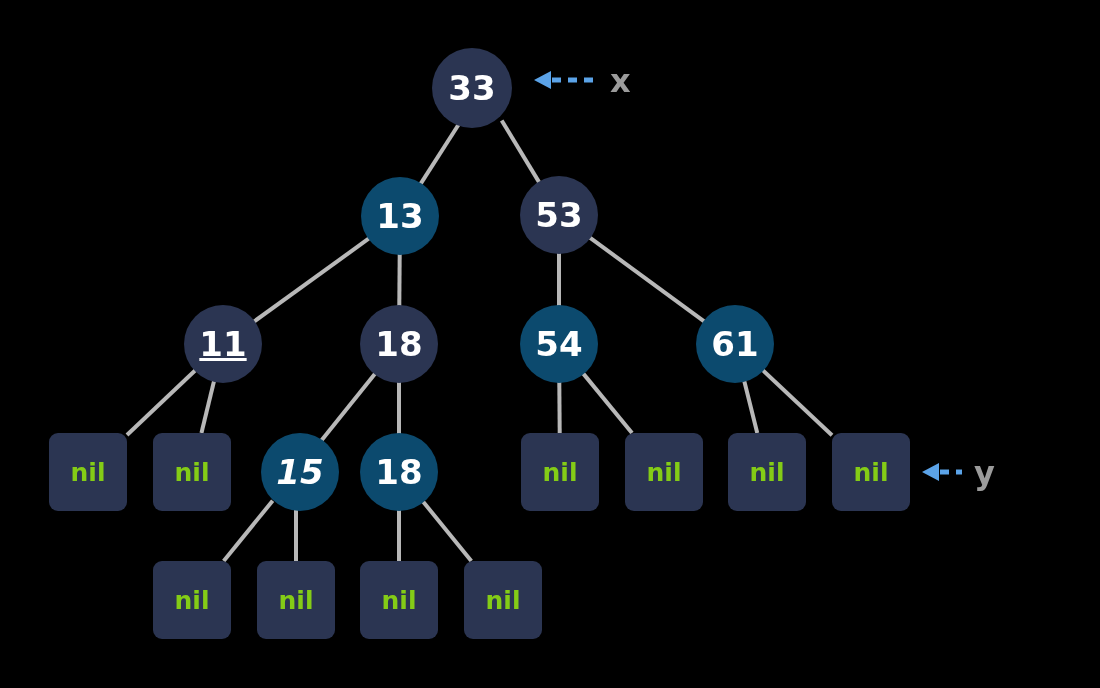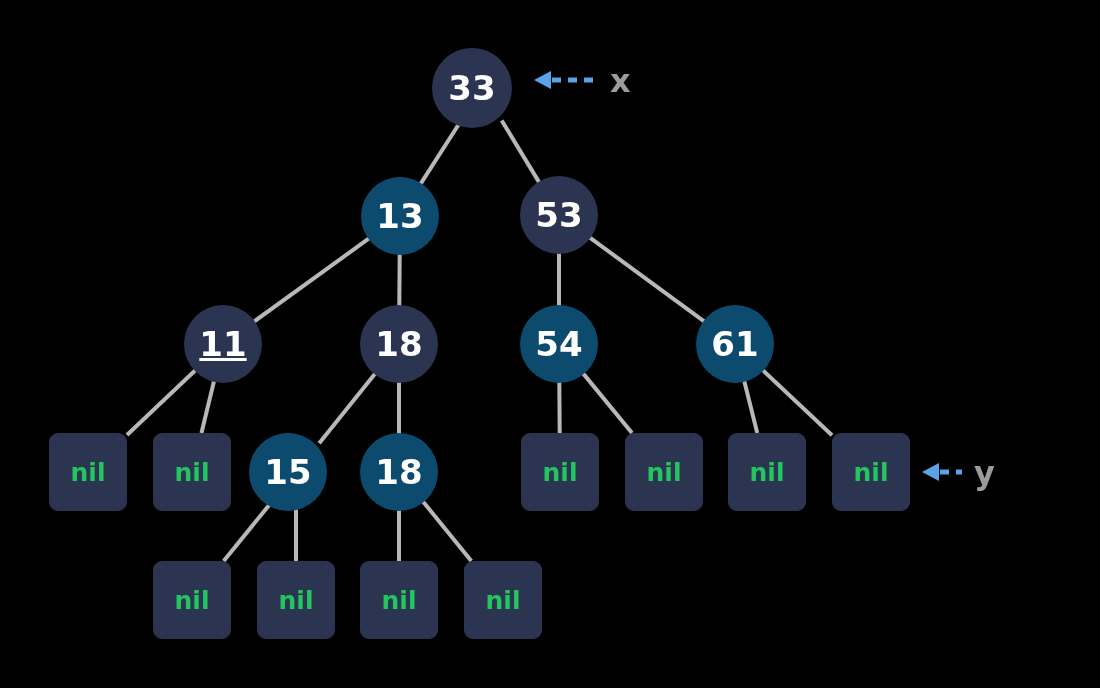--- a/index.html
+++ b/index.html
@@ -37,21 +37,21 @@
     border-radius: 50%;
     font-size: 34px;
     letter-spacing: 0px;
   }
   .node.black   { background: #2b3552; }
   .node.red     { background: #0c4a6e; }
   .node.nil {
     background: #2b3552;
     border-radius: 9px;
     font-size: 25px;
-    color: #22c55e;
+    color: #84cc16;
   }
   .ptr-label {
     position: absolute;
     color: #9b9b9b;
     font-weight: bold;
     font-size: 32px;
     user-select: none;
   }
   .ptr-arrow {
     position: absolute;
@@ -82,21 +82,21 @@
       <line x1="422.33192712849524" y1="500.7162180043018" x2="471.3125" y2="561" stroke="#b8b8b8" stroke-width="4" stroke-linecap="butt"></line>
     </svg>
   <div id="nodes-layer">
       <div class="node circle black" style="left: 432px; top: 48px; width: 80px; height: 80px;">33</div>
       <div class="node circle red" style="left: 361px; top: 177px; width: 78px; height: 78px;">13</div>
       <div class="node circle black" style="left: 520px; top: 176px; width: 78px; height: 78px;">53</div>
       <div class="node circle black" style="left: 184px; top: 305px; width: 78px; height: 78px; text-decoration: underline;">11</div>
       <div class="node circle black" style="left: 360px; top: 305px; width: 78px; height: 78px;">18</div>
       <div class="node circle red" style="left: 520px; top: 305px; width: 78px; height: 78px;">54</div>
       <div class="node circle red" style="left: 696px; top: 305px; width: 78px; height: 78px;">61</div>
-      <div class="node circle red" style="left: 249px; top: 433px; width: 78px; height: 78px;">15</div>
+      <div class="node circle red" style="left: 261px; top: 433px; width: 78px; height: 78px; font-style: italic;">15</div>
       <div class="node circle red" style="left: 360px; top: 433px; width: 78px; height: 78px;">18</div>
       <div class="node nil" style="left: 49px; top: 433px; width: 78px; height: 78px;">nil</div>
       <div class="node nil" style="left: 153px; top: 433px; width: 78px; height: 78px;">nil</div>
       <div class="node nil" style="left: 521px; top: 433px; width: 78px; height: 78px;">nil</div>
       <div class="node nil" style="left: 625px; top: 433px; width: 78px; height: 78px;">nil</div>
       <div class="node nil" style="left: 728px; top: 433px; width: 78px; height: 78px;">nil</div>
       <div class="node nil" style="left: 832px; top: 433px; width: 78px; height: 78px;">nil</div>
       <div class="node nil" style="left: 153px; top: 561px; width: 78px; height: 78px;">nil</div>
       <div class="node nil" style="left: 257px; top: 561px; width: 78px; height: 78px;">nil</div>
       <div class="node nil" style="left: 360px; top: 561px; width: 78px; height: 78px;">nil</div>

